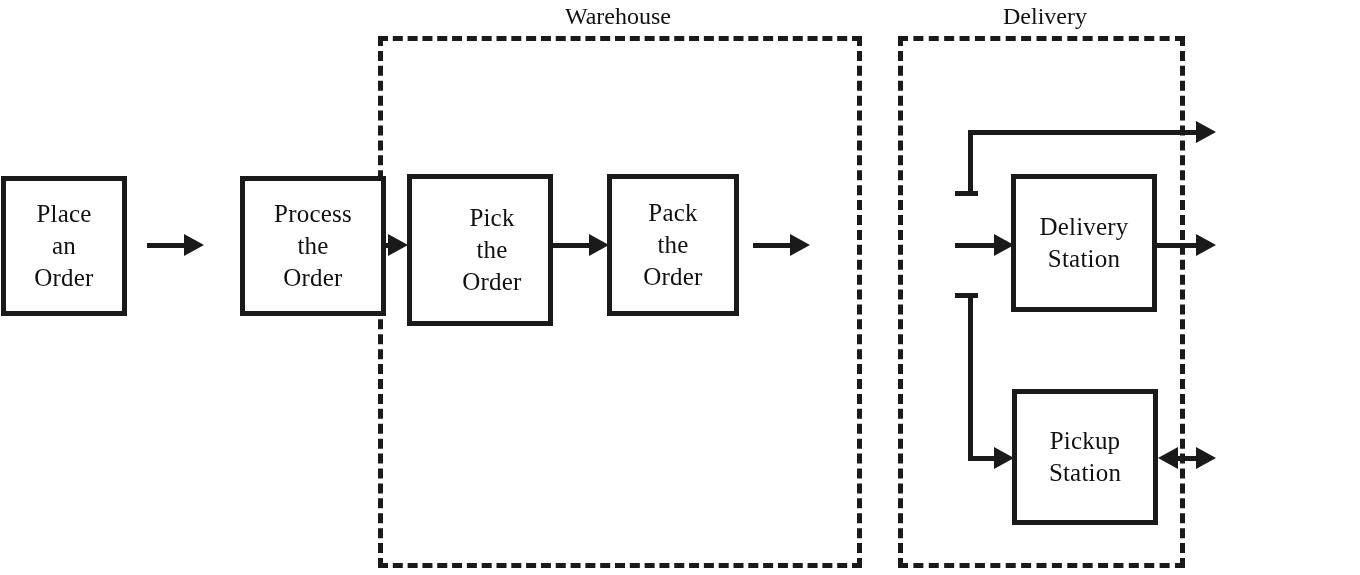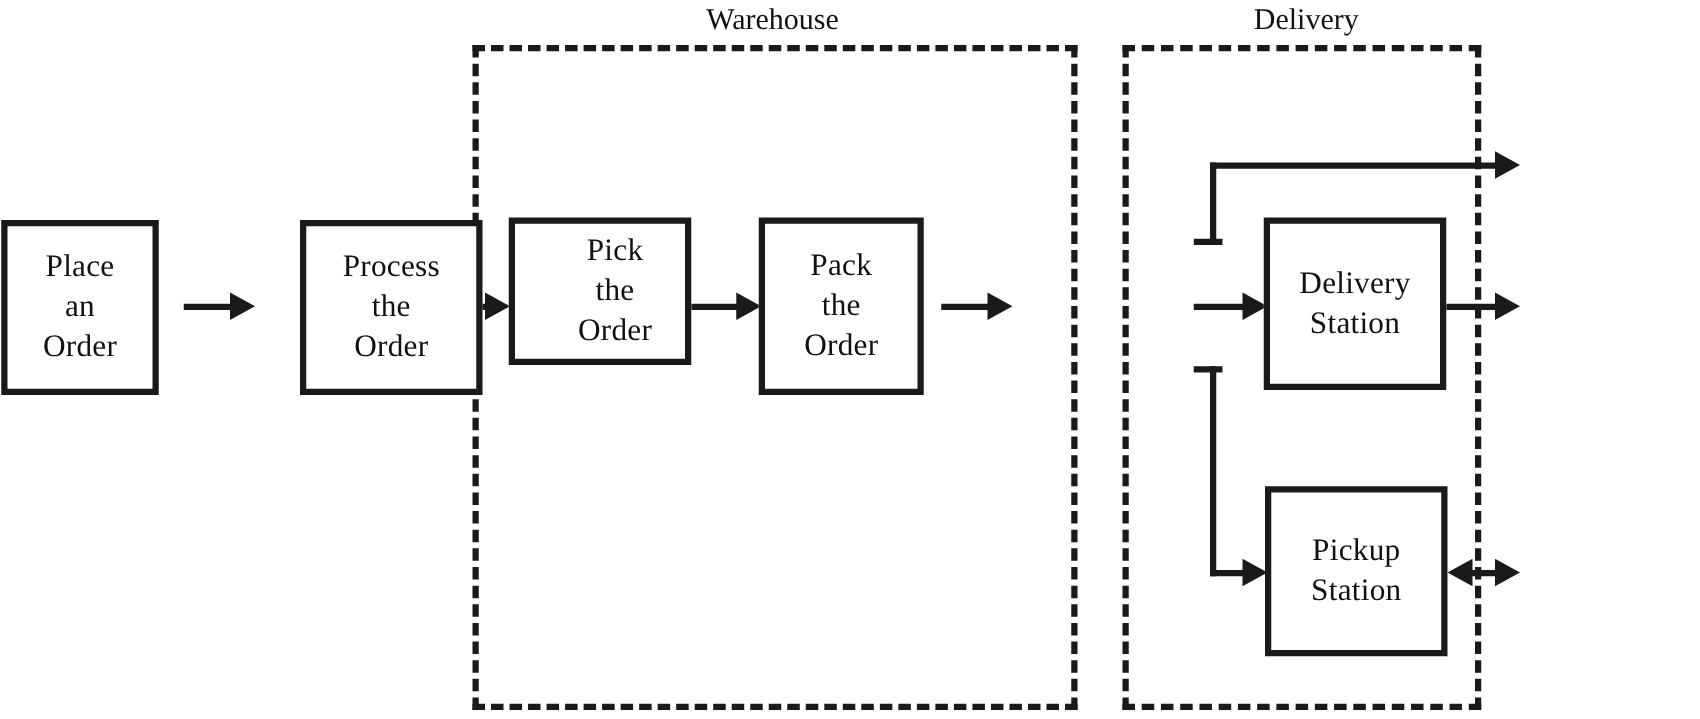--- a/index.html
+++ b/index.html
@@ -136,21 +136,21 @@
 an
 Order</span>
   </div>
 
   <div class="node" style="left:204px; top:176px; width:146px; height:140px;margin-left:36px;">
     <span class="node-label">Process
 the
 Order</span>
   </div>
 
-  <div class="node" style="left:407px; top:174px; width:146px; height:118px;padding-left:24px;">
+  <div class="node" style="left:407px; top:174px; width:146px; height:152px;padding-left:24px;">
     <span class="node-label">Pick
 the
 Order</span>
   </div>
 
   <div class="node" style="left:607px; top:174px; width:132px; height:142px;">
     <span class="node-label">Pack
 the
 Order</span>
   </div>

